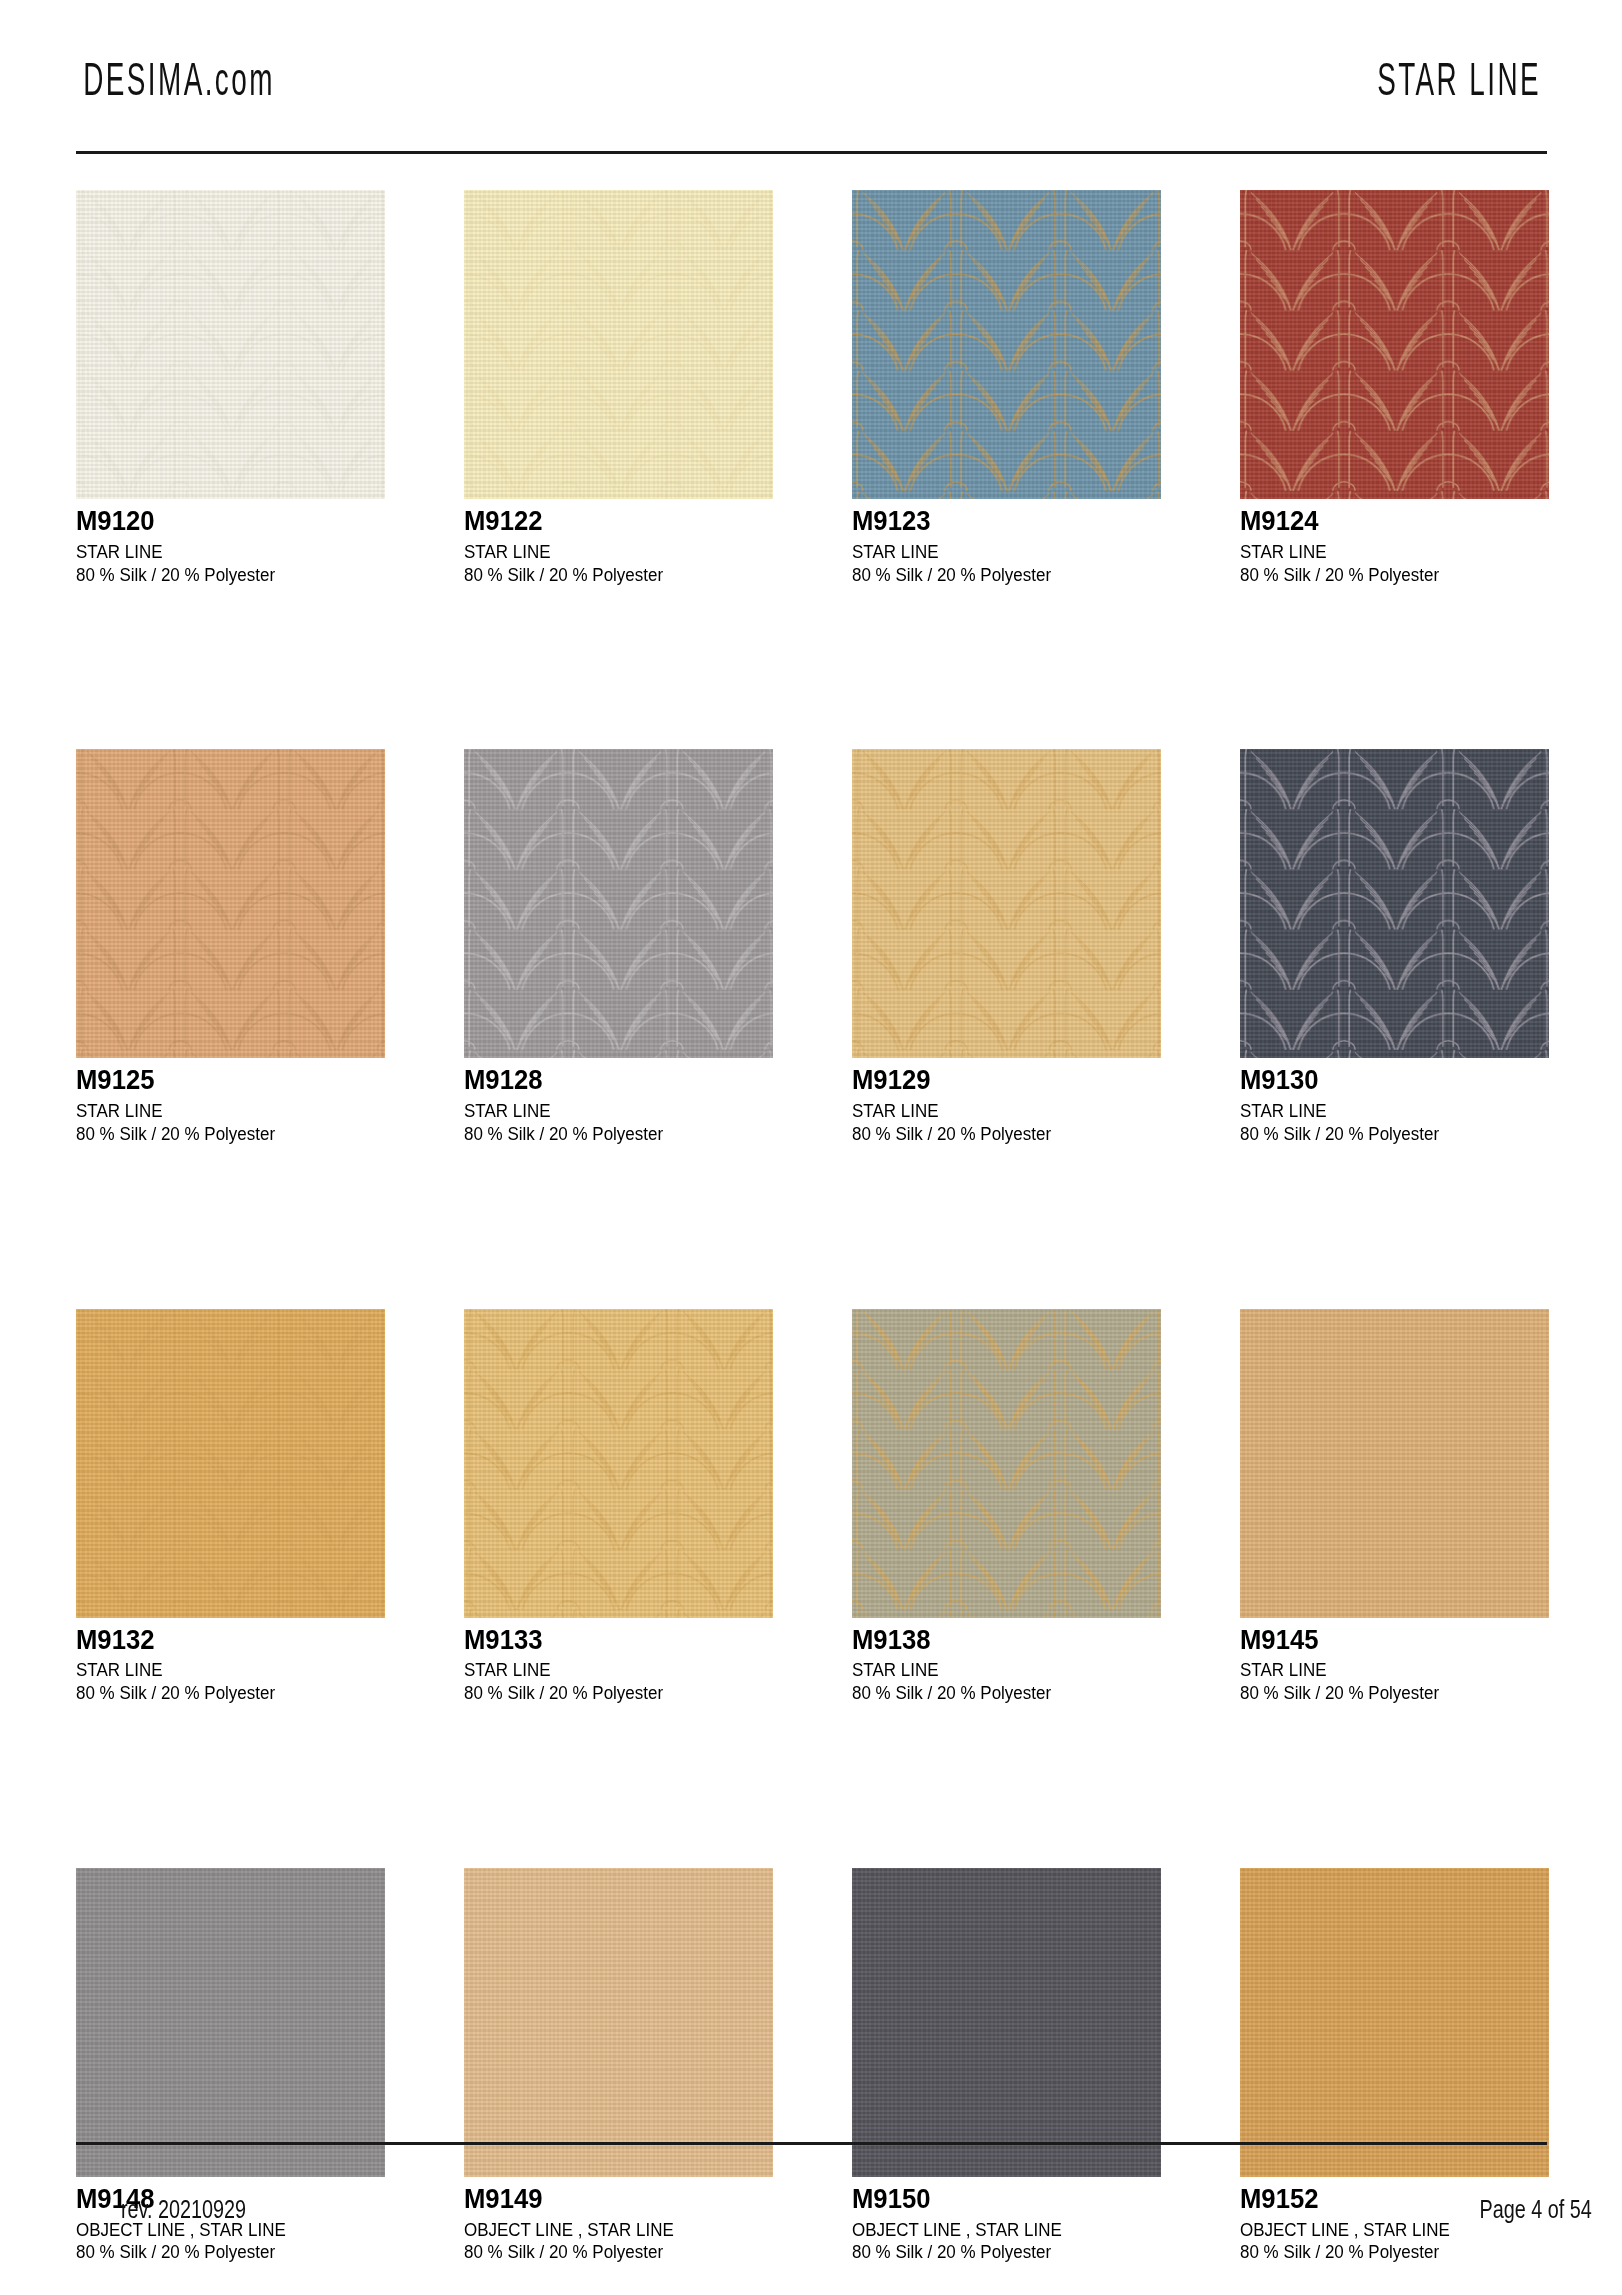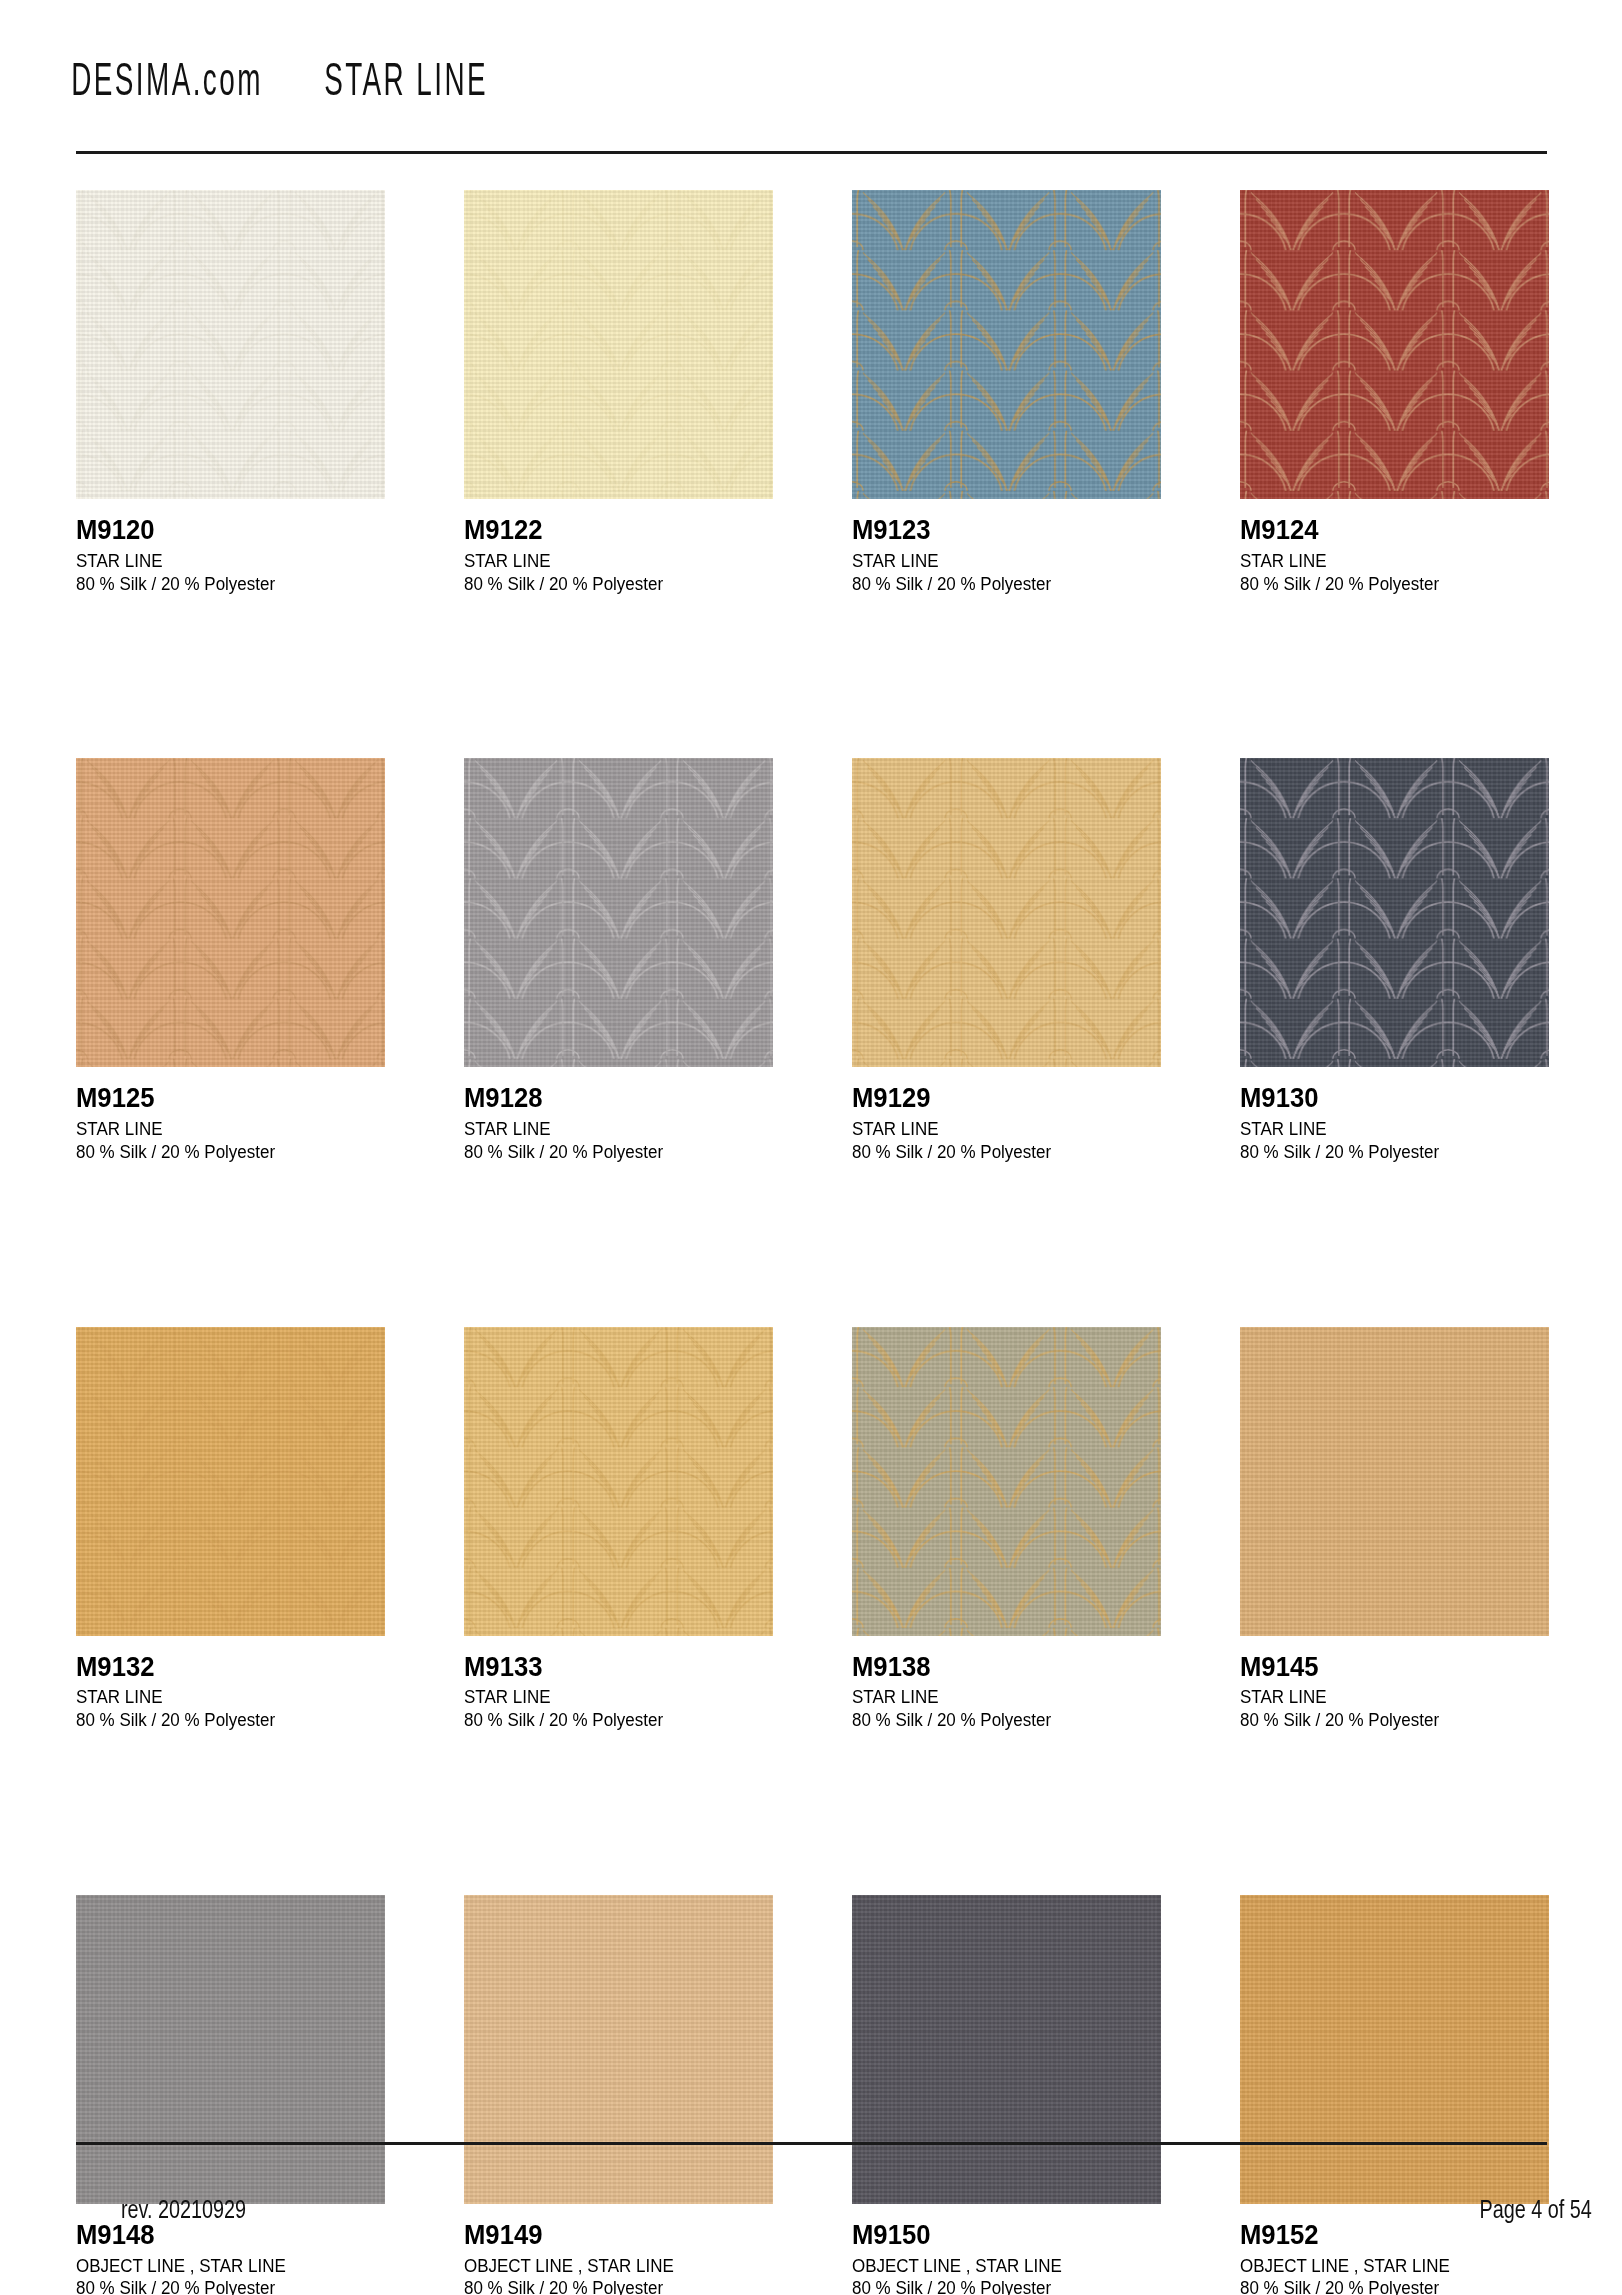--- a/index.html
+++ b/index.html
@@ -10,23 +10,23 @@
     background: #ffffff;
     font-family: "Liberation Sans", sans-serif;
     -webkit-font-smoothing: antialiased;
     position: relative;
     overflow: hidden;
   }
 
   
   .header {
     position: absolute;
-    left: 64px; top: 30px;
+    left: 76px; top: 30px;
     width: 1471px; height: 97px;
-    display: flex; align-items: center;  gap: 48px;
+    display: flex; align-items: center; justify-content: space-between; gap: 48px;
   }
   .hdr-left, .hdr-right {
     font-family: "Liberation Sans", sans-serif;
     font-size: 30px;
     font-weight: 400;
     letter-spacing: 2.6px;
     color: #111111;
     transform: scaleY(1.55) scaleX(0.93);
     transform-origin: center;
     white-space: nowrap;
@@ -73,21 +73,21 @@
   }
   .swatch svg { position:absolute; inset:0; display:block; width:100%; height:100%; }
   .swatch .weave {
     position:absolute; inset:0;
     background-image:
       repeating-linear-gradient(0deg, rgba(255,255,255,0.055) 0px, rgba(255,255,255,0.055) 0.6px, rgba(0,0,0,0.05) 0.6px, rgba(0,0,0,0.05) 1.3px),
       repeating-linear-gradient(90deg, rgba(255,255,255,0.035) 0px, rgba(255,255,255,0.035) 0.6px, rgba(0,0,0,0.03) 0.6px, rgba(0,0,0,0.03) 1.3px);
     pointer-events:none;
   }
 
-  .meta { padding-top: 18px; }
+  .meta { padding-top: 9px; }
   .code {
     font-size: 27px;
     font-weight: bold;
     color: #000;
     letter-spacing: 0px;
     line-height: 1.0;
     transform: scaleX(0.95);
     transform-origin: left center;
     margin-bottom: 5.8px;
     white-space: nowrap;

